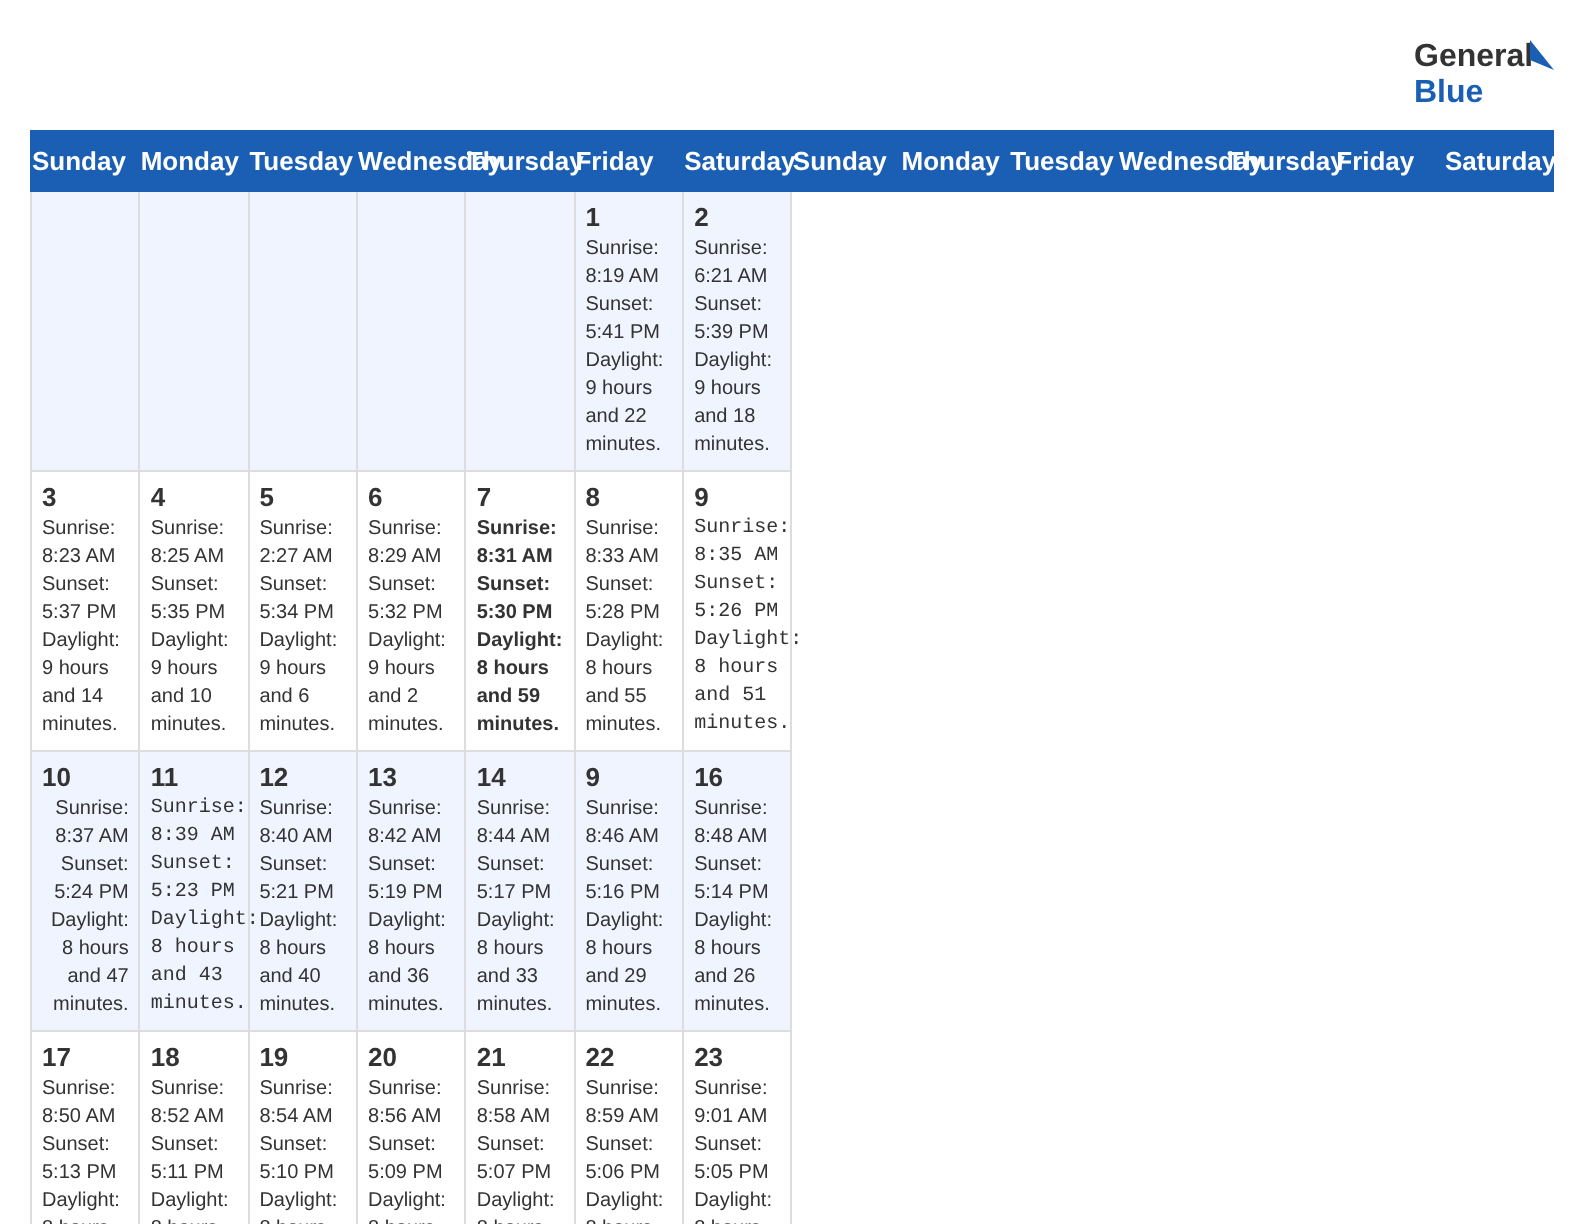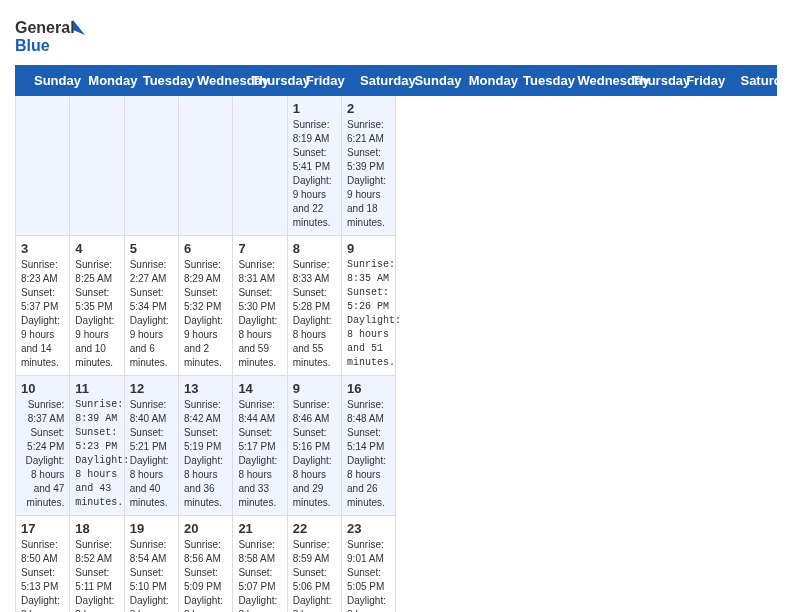--- a/index.html
+++ b/index.html
@@ -5,21 +5,21 @@
     * { margin: 0; padding: 0; box-sizing: border-box; }
     body {
       font-family: Arial, sans-serif;
       background: #fff;
       width: 792px;
       min-height: 612px;
       padding: 15px;
     }
     .header-section {
       display: flex;
-      justify-content: flex-start;
+      justify-content: flex-end;
       align-items: flex-start;
       margin-bottom: 10px;
     }
     .logo {
       display: flex;
       align-items: center;
       gap: 4px;
     }
     .title-section {
       text-align: right;
@@ -36,21 +36,21 @@
     table {
       width: 100%;
       border-collapse: collapse;
       table-layout: fixed;
     }
     thead tr {
       background-color: #1a5fb4;
       color: white;
     }
     thead th {
-      padding: 7px 18px;
+      padding: 7px 0;
       font-size: 13px;
       font-weight: bold;
       text-align: left;
       border: 1px solid #1a5fb4;
     }
     tbody tr {
       vertical-align: top;
     }
     tbody tr:nth-child(odd) {
       background-color: #f0f4ff;
@@ -156,21 +156,21 @@
 Daylight: 9 hours and 6 minutes.</div>
         </td>
         <td>
           <span class="day-number">6</span>
           <div class="day-info" style="white-space: pre-line;">Sunrise: 8:29 AM
 Sunset: 5:32 PM
 Daylight: 9 hours and 2 minutes.</div>
         </td>
         <td>
           <span class="day-number">7</span>
-          <div class="day-info" style="white-space: pre-line;">Sunrise: 8:31 AM
+          <div class="day-info" style="white-space: pre-line; font-weight: bold;">Sunrise: 8:31 AM
 Sunset: 5:30 PM
 Daylight: 8 hours and 59 minutes.</div>
         </td>
         <td>
           <span class="day-number">8</span>
           <div class="day-info" style="white-space: pre-line;">Sunrise: 8:33 AM
 Sunset: 5:28 PM
 Daylight: 8 hours and 55 minutes.</div>
         </td>
         <td>

